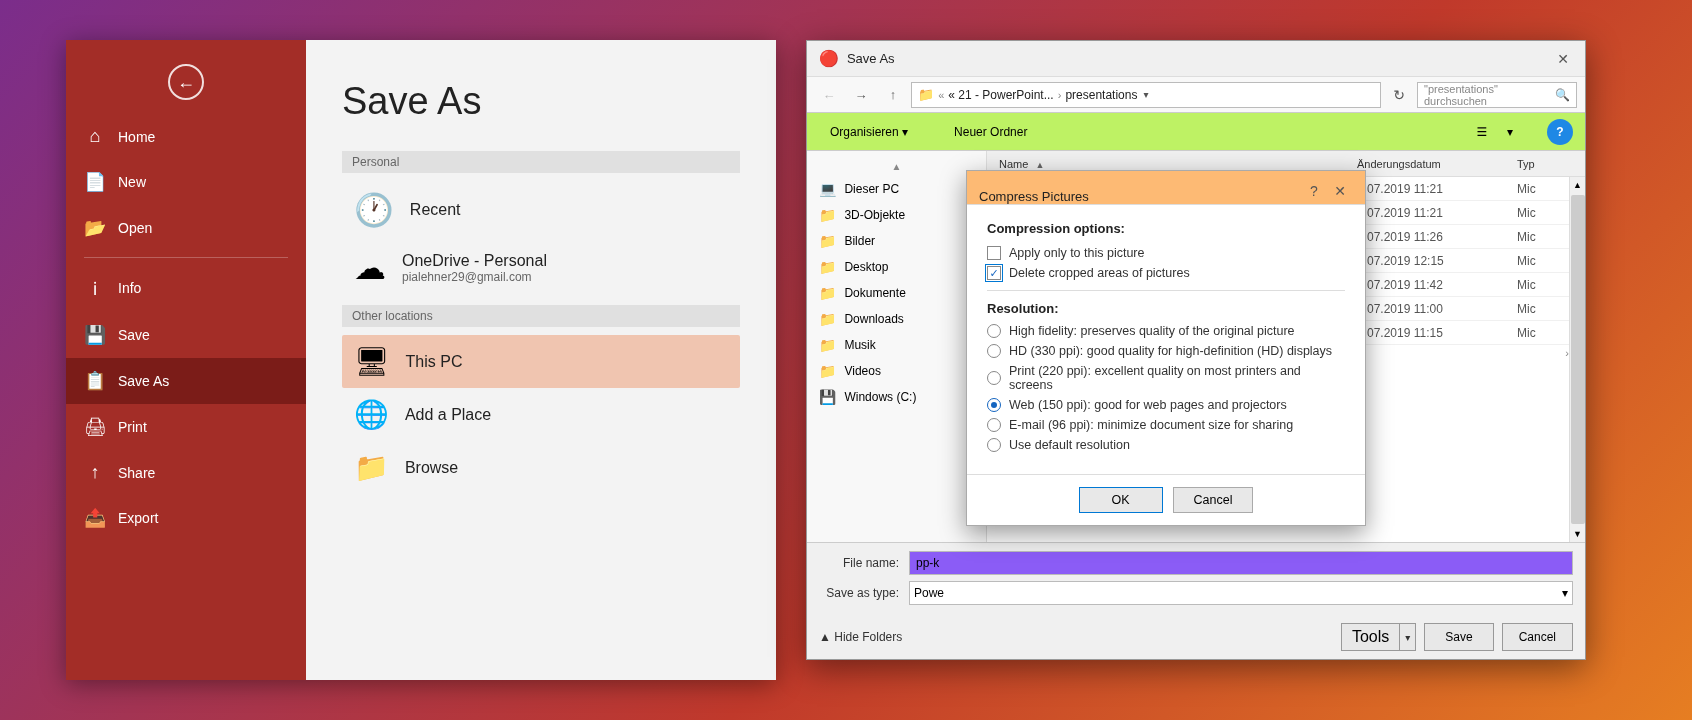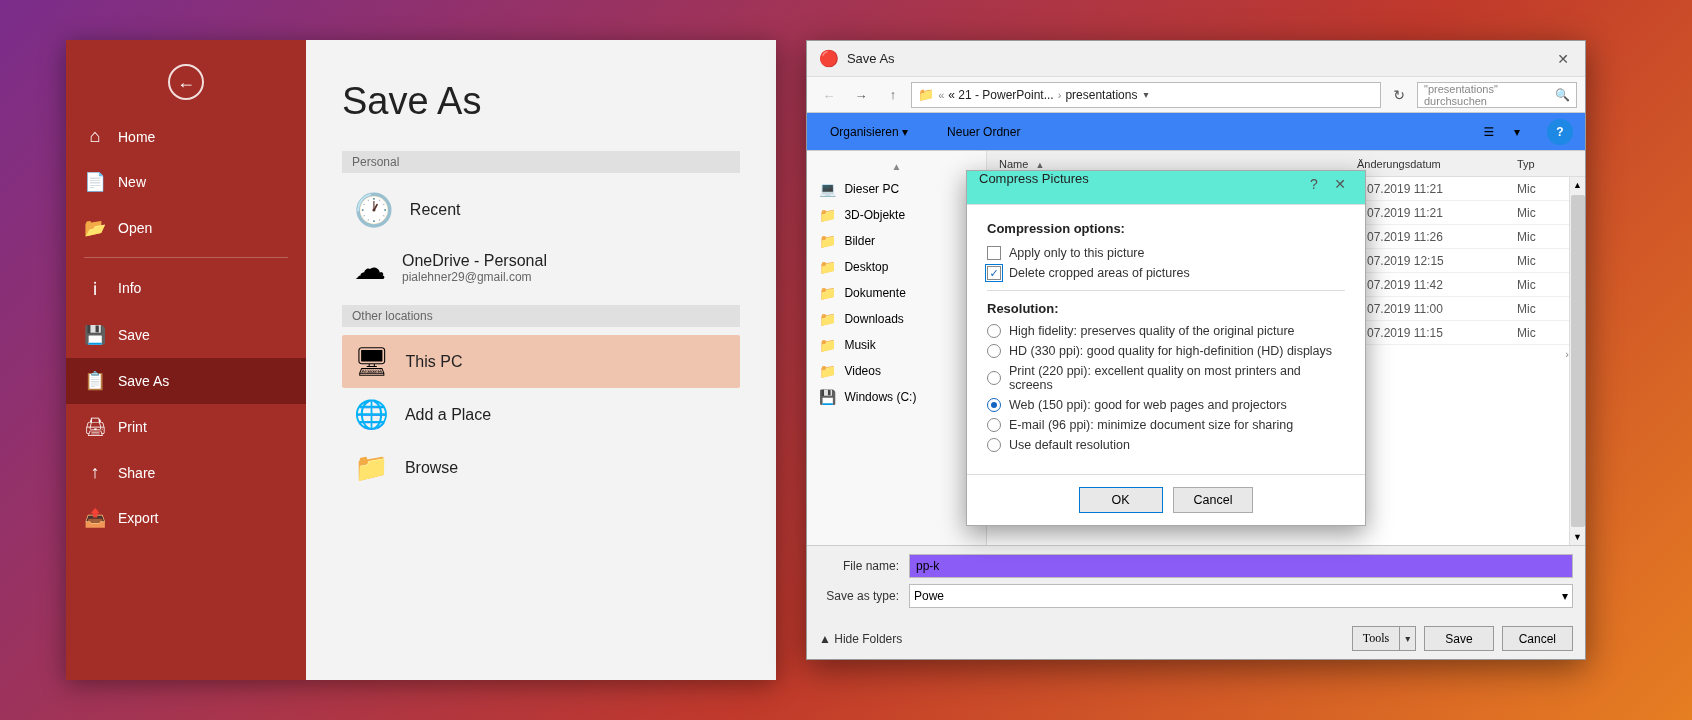--- a/index.html
+++ b/index.html
@@ -168,23 +168,23 @@
       gap: 4px;
     }
     .search-input-text { font-size: 11px; color: #888; flex: 1; }
     .search-icon { color: #555; font-size: 12px; }
 
     .dialog-toolbar2 {
       height: 38px;
       display: flex;
       align-items: center;
       padding: 0 12px;
-      gap: 17px;
+      gap: 24px;
       border-bottom: 1px solid #ccc;
-      background: #3b82f6;
+      background: #bef264;
     }
     .toolbar2-btn {
       height: 26px;
       padding: 0 10px;
       border: 1px solid transparent;
       background: transparent;
       font-size: 12px;
       cursor: pointer;
       display: flex; align-items: center; gap: 4px;
     }
@@ -322,23 +322,22 @@
     .footer-buttons {
       display: flex;
       gap: 8px;
     }
     .tools-btn {
       display: flex; align-items: center; gap: 0;
       border: 1px solid #999; background: #e8e8e8; cursor: pointer;
     }
     .tools-main {
       padding: 4px 10px;
-      font-size: 12px;
+      font-size: 16px;
       border-right: 1px solid #999;
-      font-family: Liberation Serif, serif;
     }
     .tools-arrow {
       padding: 4px 5px;
       font-size: 10px;
       color: #333;
     }
     .save-btn {
       padding: 4px 20px;
       font-size: 12px;
       background: #e8e8e8;
@@ -358,24 +357,24 @@
       position: absolute;
       top: 130px;
       left: 160px;
       width: 400px;
       background: white;
       border: 1px solid #aaa;
       box-shadow: 0 8px 24px rgba(0,0,0,0.4);
       z-index: 10;
     }
     .compress-titlebar {
-      background: #5eead4;
+      background: #fdba74;
       height: 34px;
       display: flex;
-      align-items: flex-start;
+      align-items: flex-end;
       padding: 0 12px;
       border-bottom: 1px solid #ddd;
     }
     .compress-title-text { flex: 1; font-size: 13px; color: #222; }
     .compress-help {
       width: 26px; height: 26px;
       display: flex; align-items: center; justify-content: center;
       font-size: 14px; color: #555; cursor: pointer;
     }
     .compress-close {

